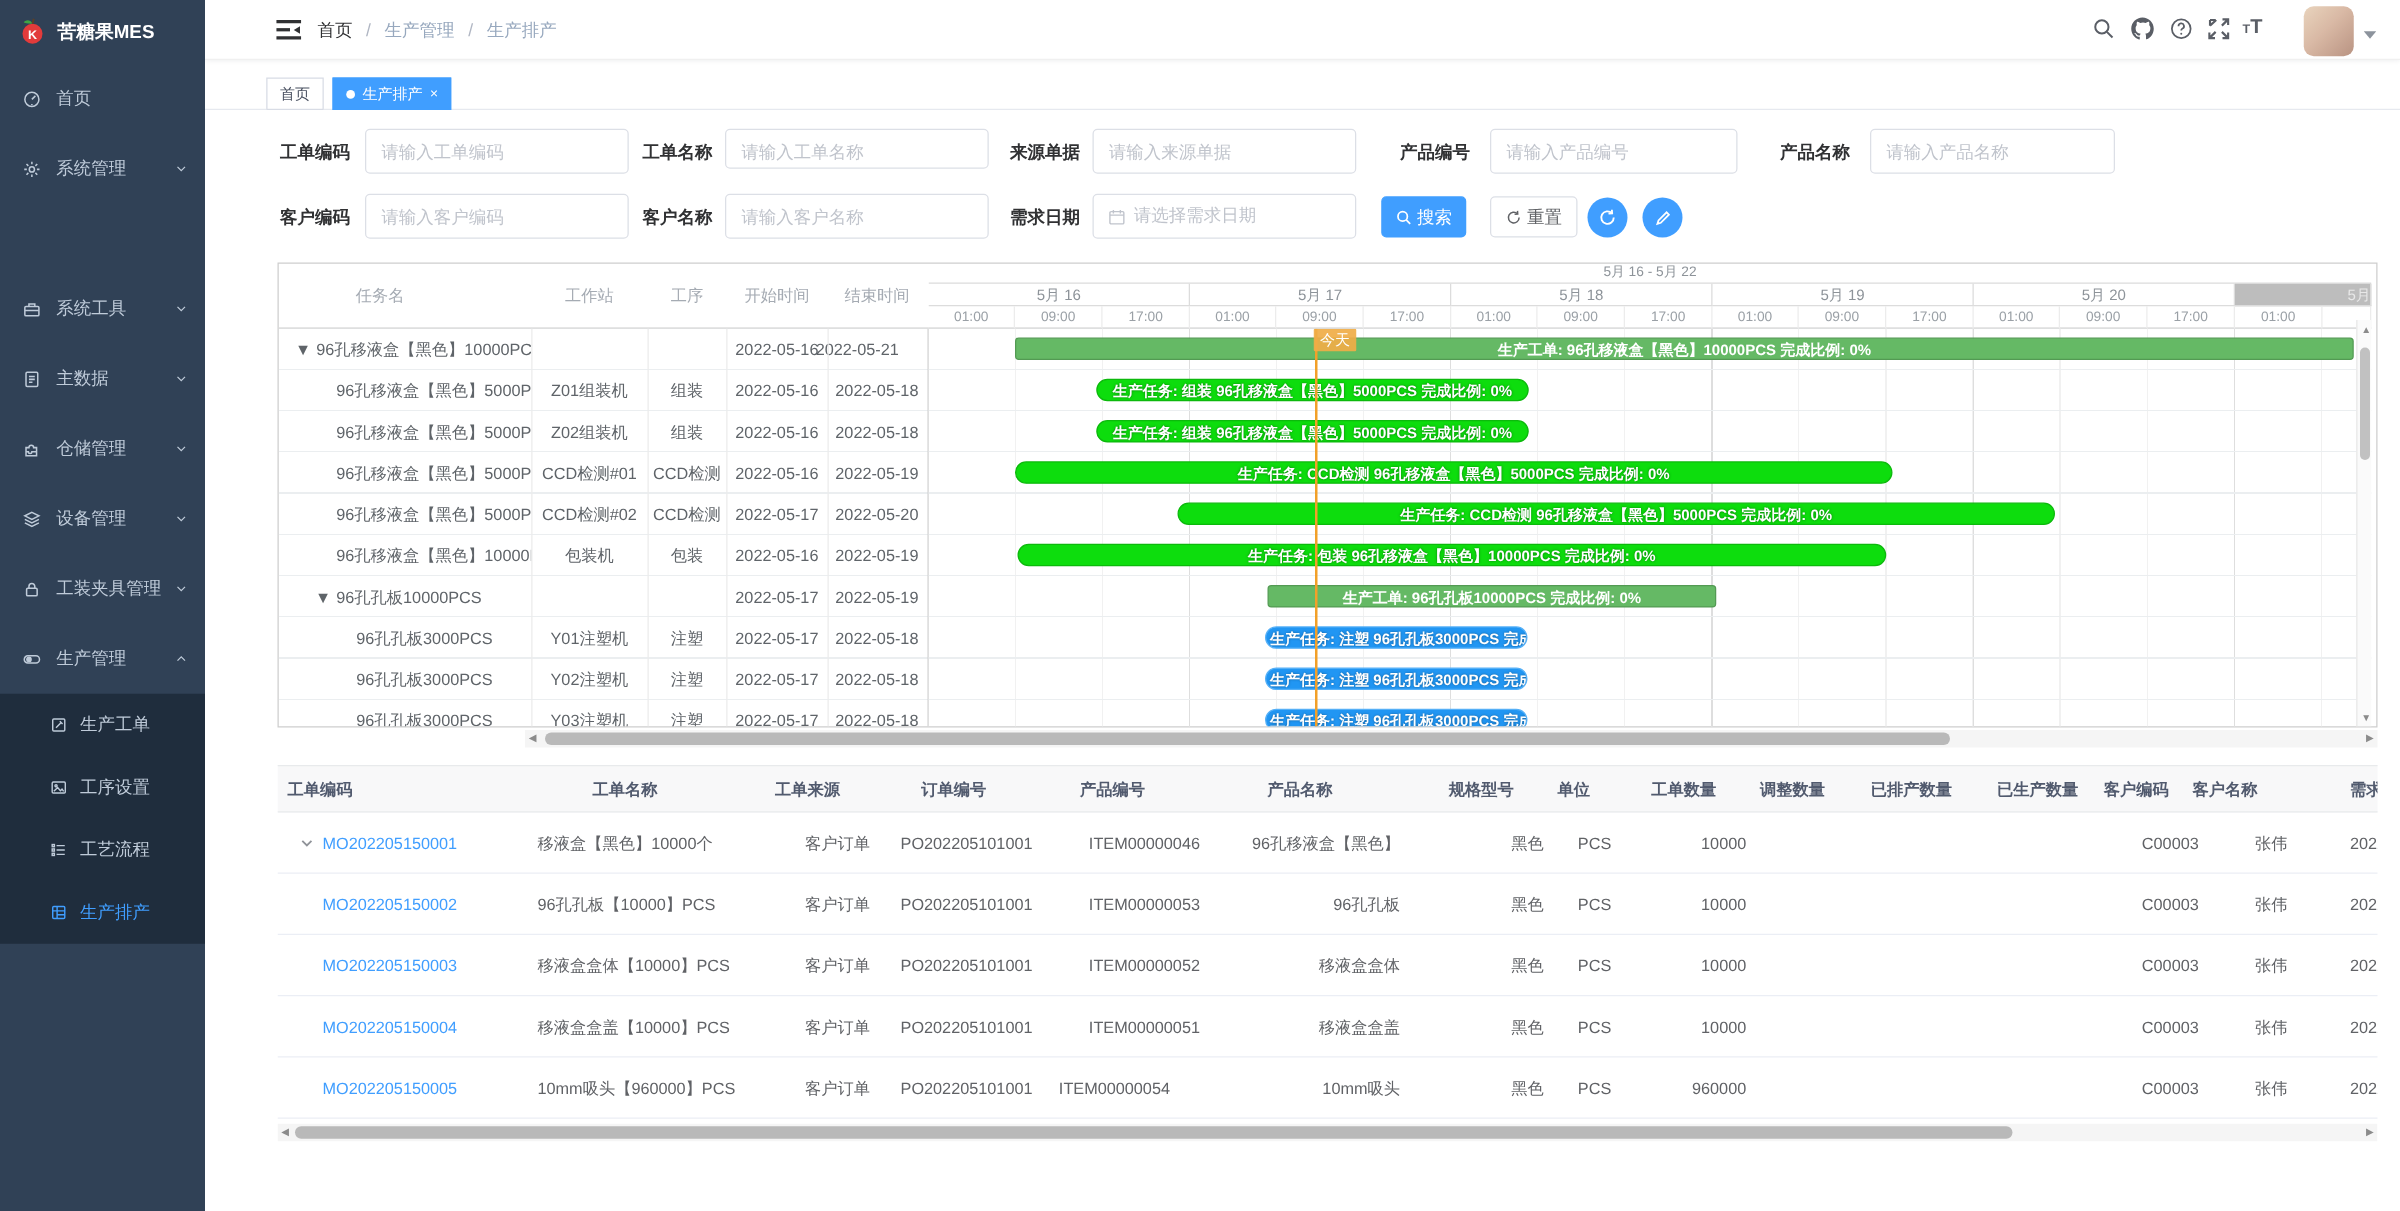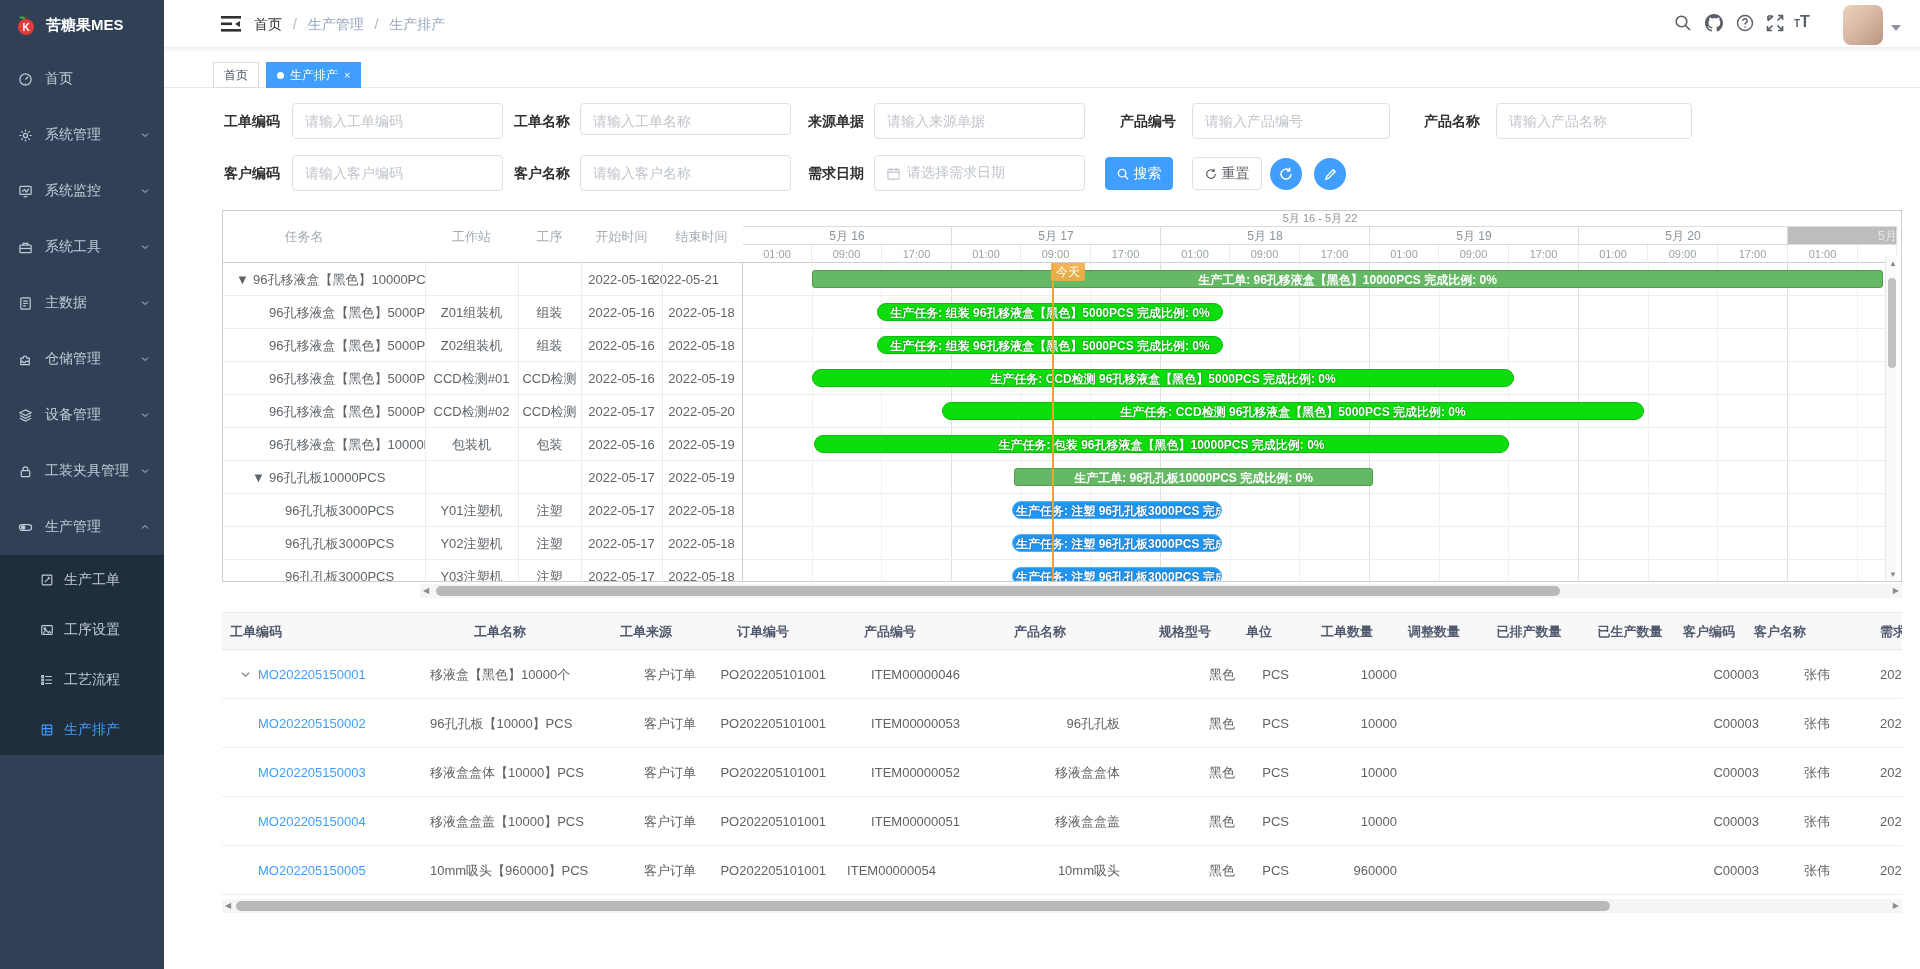--- a/index.html
+++ b/index.html
@@ -98,31 +98,20 @@
   <div class="a mi" style="top:107px">
     <svg width="15" height="15" viewBox="0 0 16 16" fill="none" stroke-width="1.3">
         <circle cx="8" cy="8" r="2.2"></circle>
         <path d="M8 1.5v2.2M8 12.3v2.2M1.5 8h2.2M12.3 8h2.2M3.4 3.4l1.6 1.6M11 11l1.6 1.6M12.6 3.4L11 5M5 11l-1.6 1.6"></path>
       </svg>
     <span>系统管理</span>
     <svg class="chev" viewBox="0 0 10 10" fill="none" stroke="#bfcbd9">
         <path d="M2 3.5 L5 6.5 L8 3.5"></path>
       </svg>
   </div>
-  <div class="a mi" style="top:163px">
-    <svg width="15" height="15" viewBox="0 0 16 16" fill="none" stroke-width="1.3">
-        <rect x="2" y="2.5" width="12" height="8.5" rx="1"></rect>
-        <path d="M4.5 8 L7 6 L9 8.5 L11.5 5"></path>
-        <path d="M6 13.5 H10"></path>
-      </svg>
-    <span>系统监控</span>
-    <svg class="chev" viewBox="0 0 10 10" fill="none" stroke="#bfcbd9">
-        <path d="M2 3.5 L5 6.5 L8 3.5"></path>
-      </svg>
-  </div>
   <div class="a mi" style="top:219px">
     <svg width="15" height="15" viewBox="0 0 16 16" fill="none" stroke-width="1.3">
         <rect x="2" y="5.5" width="12" height="8" rx="1"></rect>
         <path d="M5.5 5.5 V3.5 H10.5 V5.5"></path>
         <path d="M2 9 H14"></path>
       </svg>
     <span>系统工具</span>
     <svg class="chev" viewBox="0 0 10 10" fill="none" stroke="#bfcbd9">
         <path d="M2 3.5 L5 6.5 L8 3.5"></path>
       </svg>
@@ -489,20 +478,21 @@
 
   <div class="trow" style="top:38px">
     <svg class="caret-ico" style="left:18px" width="11" height="11" viewBox="0 0 12 12" fill="none" stroke="#909399" stroke-width="1.6">
         <path d="M2 4 L6 8 L10 4"></path>
       </svg>
     <span class="link" style="left:36px">MO202205150001</span>
     <span style="left:208px;width:140px">移液盒【黑色】10000个</span>
     <span style="left:374px;width:100px">客户订单</span>
     <span style="left:478px;width:126px">PO202205101001</span>
     <span style="left:598px;width:140px">ITEM00000046</span>
+    <span style="left:738px;width:160px">96孔移液盒【黑色】</span>
     <span style="left:913px;width:100px">黑色</span>
     <span style="left:1007px;width:60px">PCS</span>
     <span style="left:1075px;width:100px">10000</span>
     <span style="left:1437px;width:100px">C00003</span>
     <span style="left:1508px;width:100px">张伟</span>
     <span style="left:1658px;text-align:left">2022-05-</span>
   </div>
   <div class="trow" style="top:87px">
     <span class="link" style="left:36px">MO202205150002</span>
     <span style="left:208px;width:140px">96孔孔板【10000】PCS</span>

